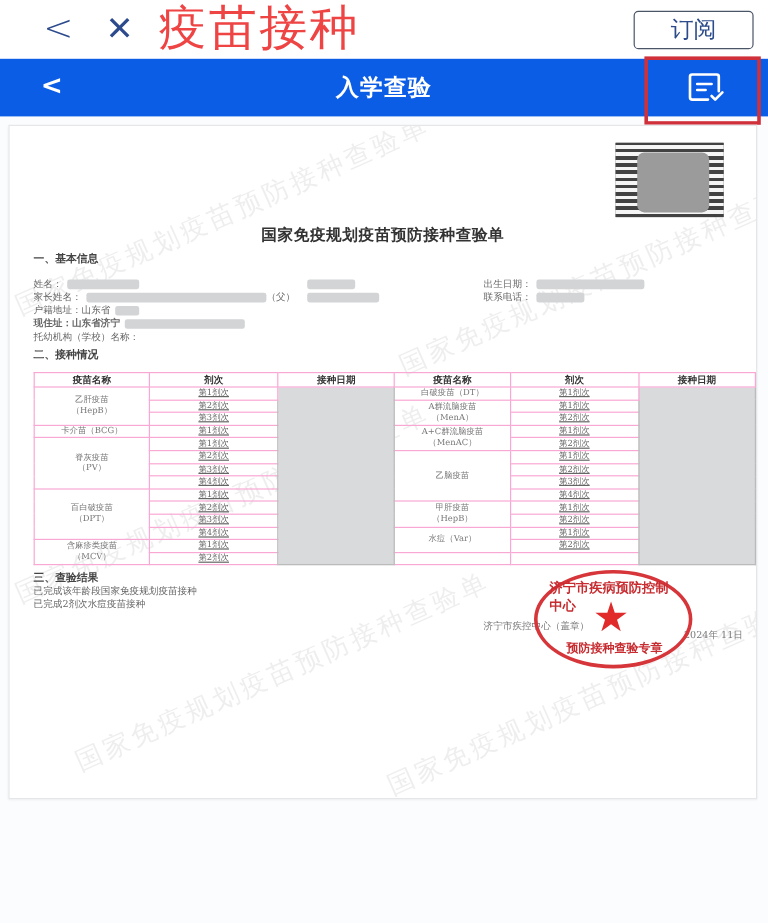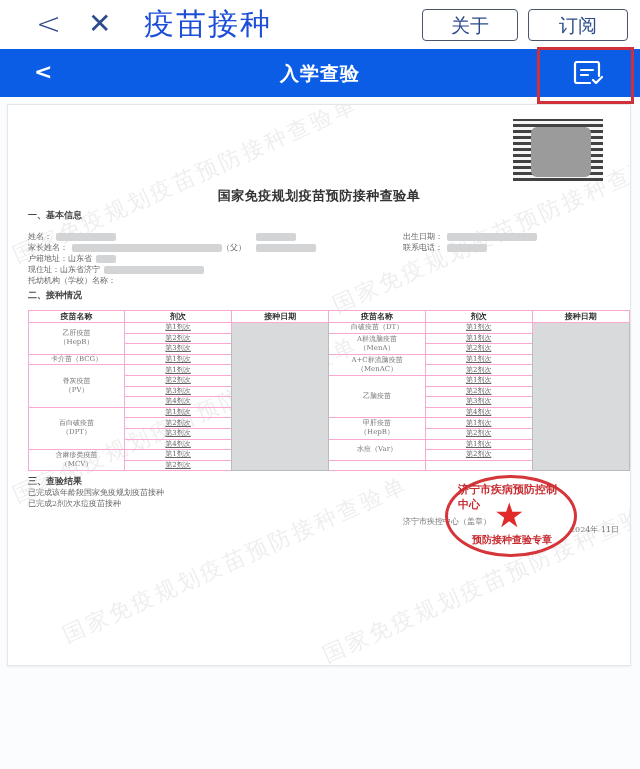--- a/index.html
+++ b/index.html
@@ -3,21 +3,21 @@
 <meta charset="utf-8">
 <style>
   * { box-sizing: border-box; margin: 0; padding: 0; }
   html, body { width: 640px; height: 769px; overflow: hidden; background: #fbfcfd; }
   body { position: relative; font-family: "DejaVu Sans", "Liberation Sans", sans-serif; color: #222; }
 
   
   .topbar { position: absolute; left: 0; top: 0; width: 640px; height: 49px; background: #fff; }
   .topbar .back { position: absolute; left: 36px; top: 6px; font-size: 30px; color: #2c4a8c; line-height: 36px; font-weight: 300; }
   .topbar .close { position: absolute; left: 88px; top: 6px; font-size: 28px; color: #2c4a8c; line-height: 36px; font-weight: 300; }
-  .topbar .title { position: absolute; left: 144px; top: 5px; font-size: 30px; color: #1d4ed8; line-height: 38px; letter-spacing: 2px; }
+  .topbar .title { position: absolute; left: 132px; top: 5px; font-size: 40px; color: #ef4444; line-height: 38px; letter-spacing: 2px; }
   .topbar .btn { position: absolute; top: 9px; height: 32px; border: 1.5px solid #4a5568; border-radius: 4px; background: #fff; color: #2b4b8a; font-size: 19px; line-height: 29px; text-align: center; }
   .topbar .btn.about { left: 422px; width: 96px; }
   .topbar .btn.sub { left: 528px; width: 100px; }
 
   
   .navbar { position: absolute; left: 0; top: 49px; width: 640px; height: 48px; background: #0b5de6; }
   .navbar .nav-back { position: absolute; left: 34px; top: 8px; color: #fff; font-size: 22px; line-height: 30px; font-weight: bold; }
   .navbar .nav-title { position: absolute; left: 0; right: 0; top: 11px; text-align: center; color: #fff; font-size: 19px; font-weight: bold; line-height: 26px; letter-spacing: 1px; }
   .navbar .nav-icon { position: absolute; left: 573px; top: 12px; width: 32px; height: 24px; }
 
@@ -52,21 +52,20 @@
   .sign-line { position: absolute; left: 395px; top: 411px; font-size: 8px; color: #777; font-family: Liberation Sans, sans-serif; }
   .date-line { position: absolute; left: 562px; top: 419px; font-size: 8px; color: #777; font-family: "DejaVu Serif", serif; }
 </style>
 </head>
 <body>
 
 <div class="topbar">
   <span class="back">&lt;</span>
   <span class="close">✕</span>
   <span class="title">疫苗接种</span>
-  <button class="btn about">关于</button>
   <button class="btn sub">订阅</button>
 </div>
 
 <div class="navbar">
   <span class="nav-back">&lt;</span>
   <div class="nav-title">入学查验</div>
   <svg class="nav-icon" viewBox="0 0 32 24">
     <path d="M26 15 V3 a2 2 0 0 0 -2 -2 H4 a2 2 0 0 0 -2 2 V20 a2 2 0 0 0 2 2 H17" fill="none" stroke="#fff" stroke-width="2.2" stroke-linecap="round"></path>
     <line x1="8" y1="9" x2="20" y2="9" stroke="#fff" stroke-width="2.2" stroke-linecap="round"></line>
     <line x1="8" y1="14" x2="15" y2="14" stroke="#fff" stroke-width="2.2" stroke-linecap="round"></line>
@@ -85,21 +84,21 @@
   <div class="qr">
       <div class="blur"></div>
     </div>
 
   <div class="doc-title">国家免疫规划疫苗预防接种查验单</div>
 
   <div class="sec" style="left:20px; top:104px;">一、基本信息</div>
   <div class="line" style="left:20px; top:137px;"><span>家长姓名：</span><span class="redact" style="width:150px"></span><span>（父）</span><span class="redact" style="width:60px; margin-left:10px"></span></div>
   <div class="line" style="left:20px; top:126px;"><span>姓名：</span><span class="redact" style="width:60px"></span><span class="redact" style="width:40px; margin-left:140px"></span></div>
   <div class="line" style="left:20px; top:148px;"><span>户籍地址：山东省</span><span class="redact" style="width:20px"></span></div>
-  <div class="line" style="left:20px; top:159px;"><span>现住址：山东省济宁</span><span class="redact" style="width:100px"></span></div>
+  <div class="line" style="left:20px; top:159px;font-weight:bold;"><span>现住址：山东省济宁</span><span class="redact" style="width:100px"></span></div>
   <div class="line" style="left:20px; top:170px;"><span>托幼机构（学校）名称：</span></div>
   <div class="line" style="left:395px; top:126px;"><span>出生日期：</span><span class="redact" style="width:90px"></span></div>
   <div class="line" style="left:395px; top:137px;"><span>联系电话：</span><span class="redact" style="width:40px"></span></div>
 
   <div class="sec" style="left:20px; top:184px;">二、接种情况</div>
 
   <table class="tbl">
     <tbody>
         <tr>
       <th class="c-name">疫苗名称</th>

